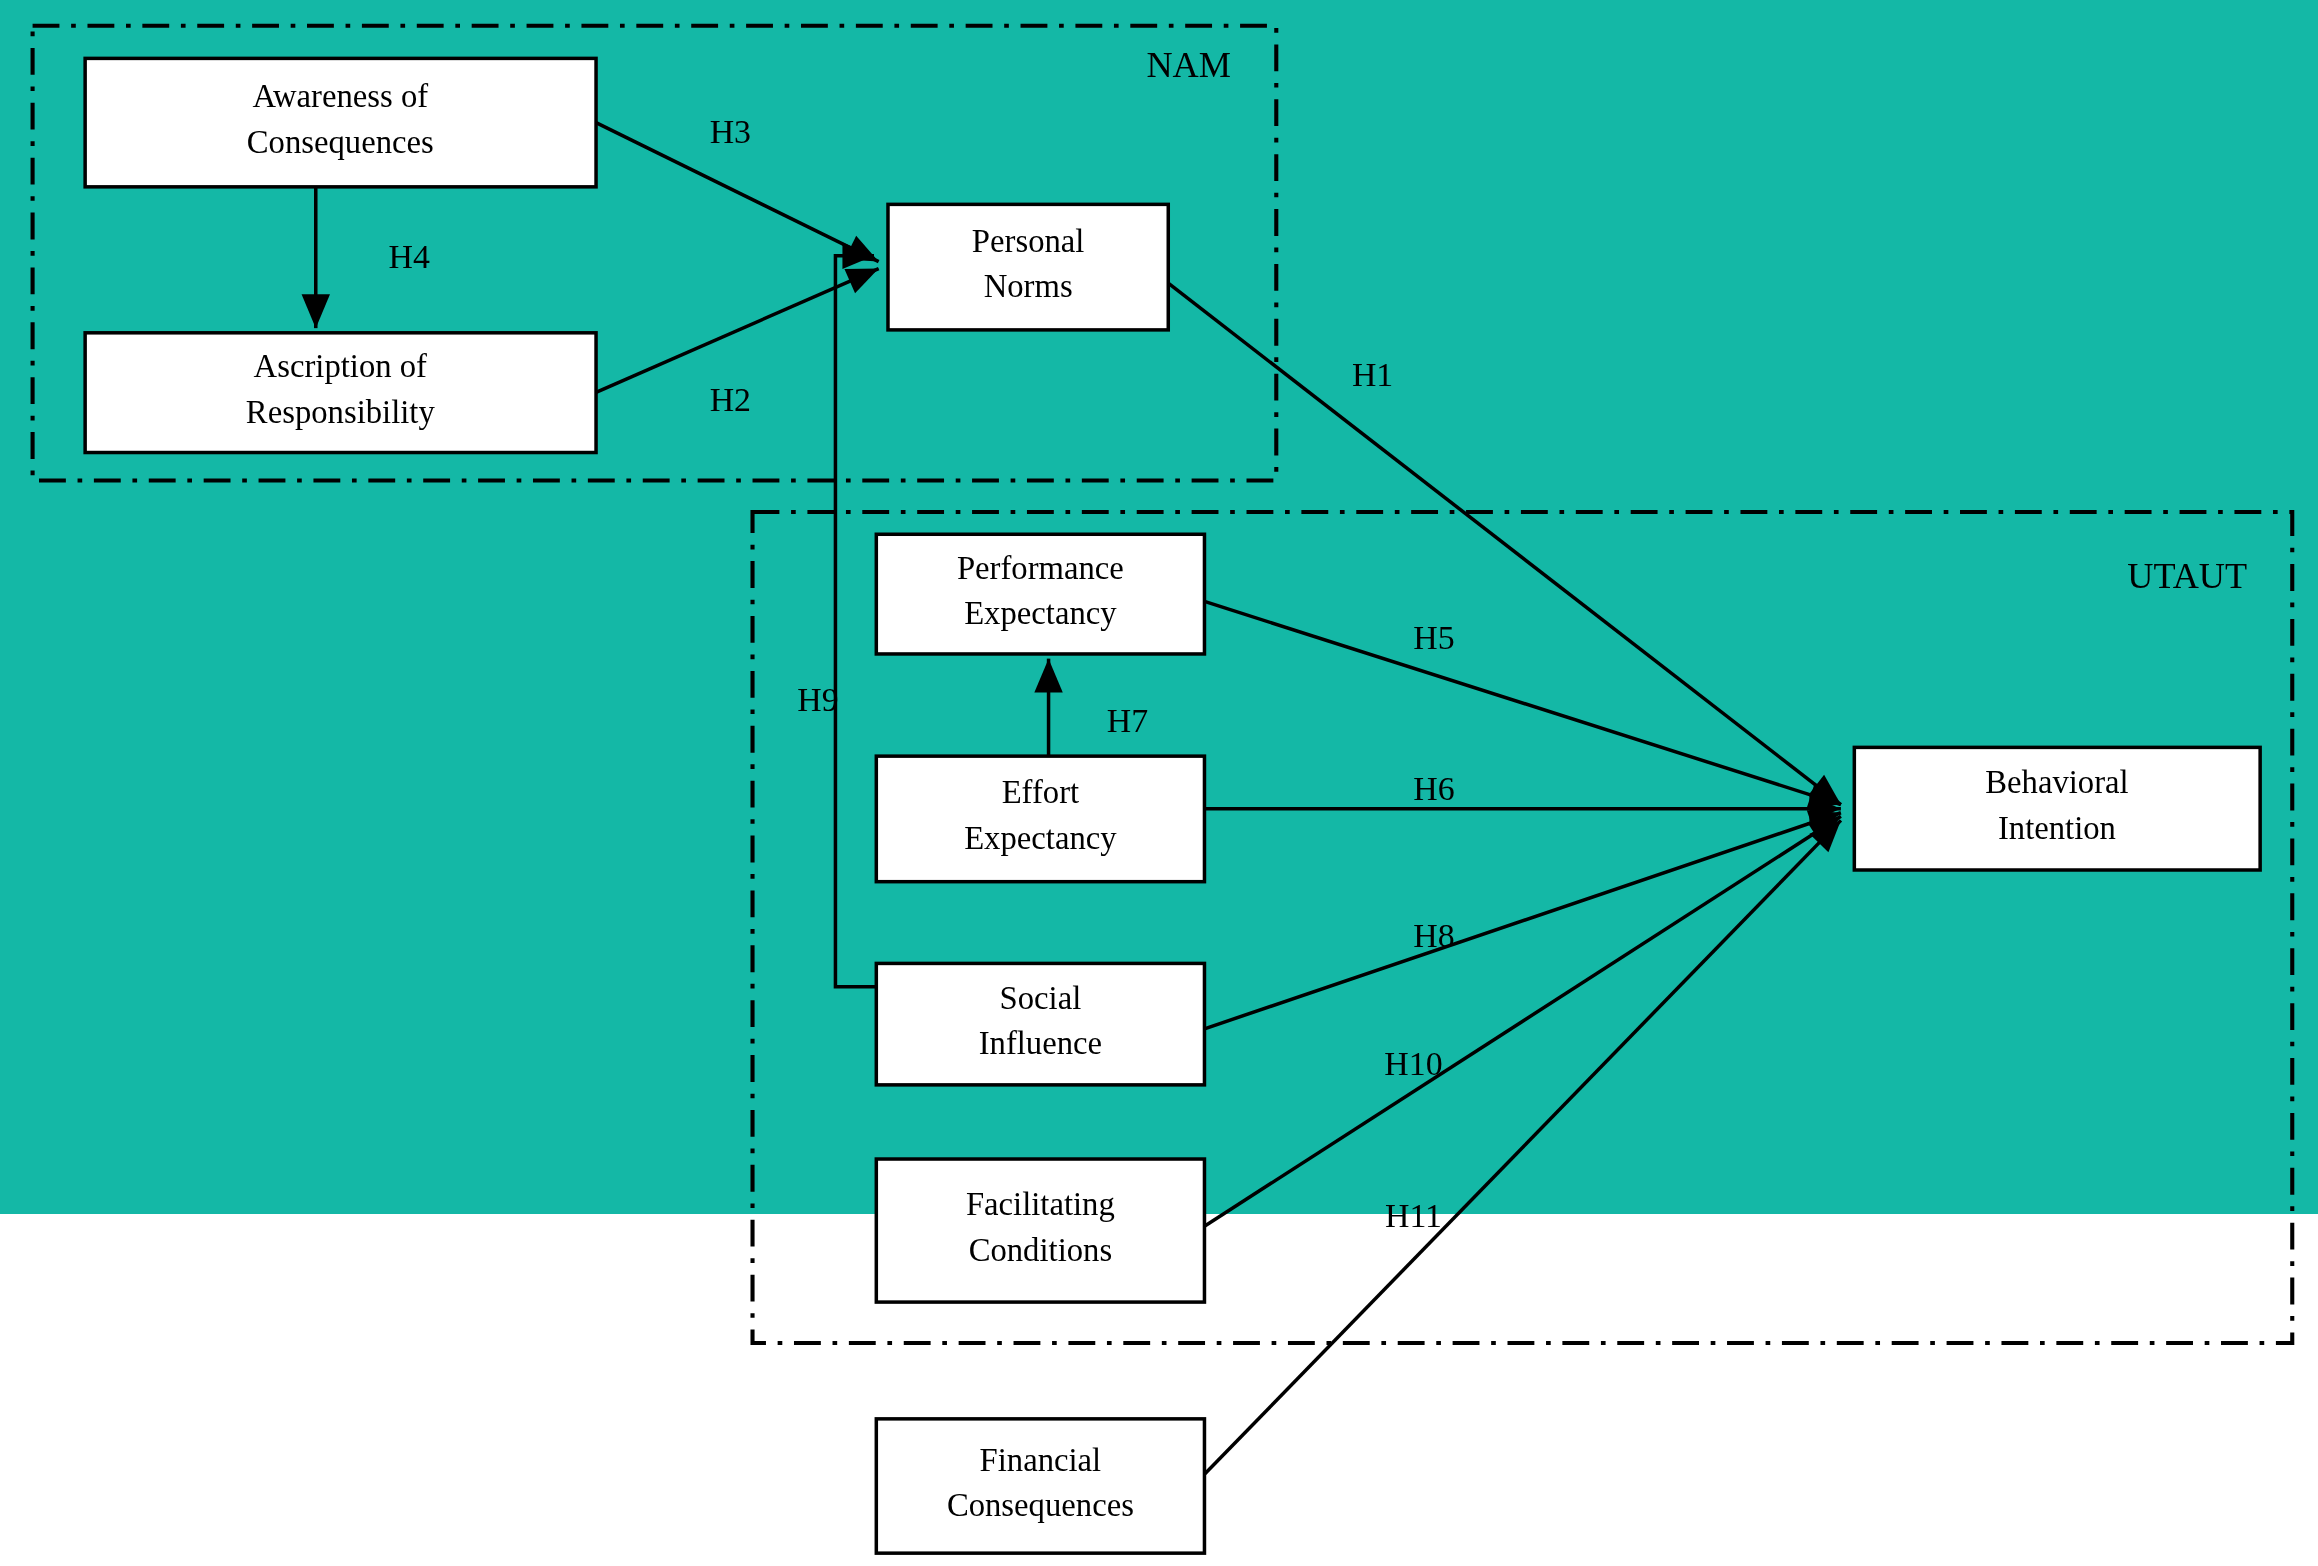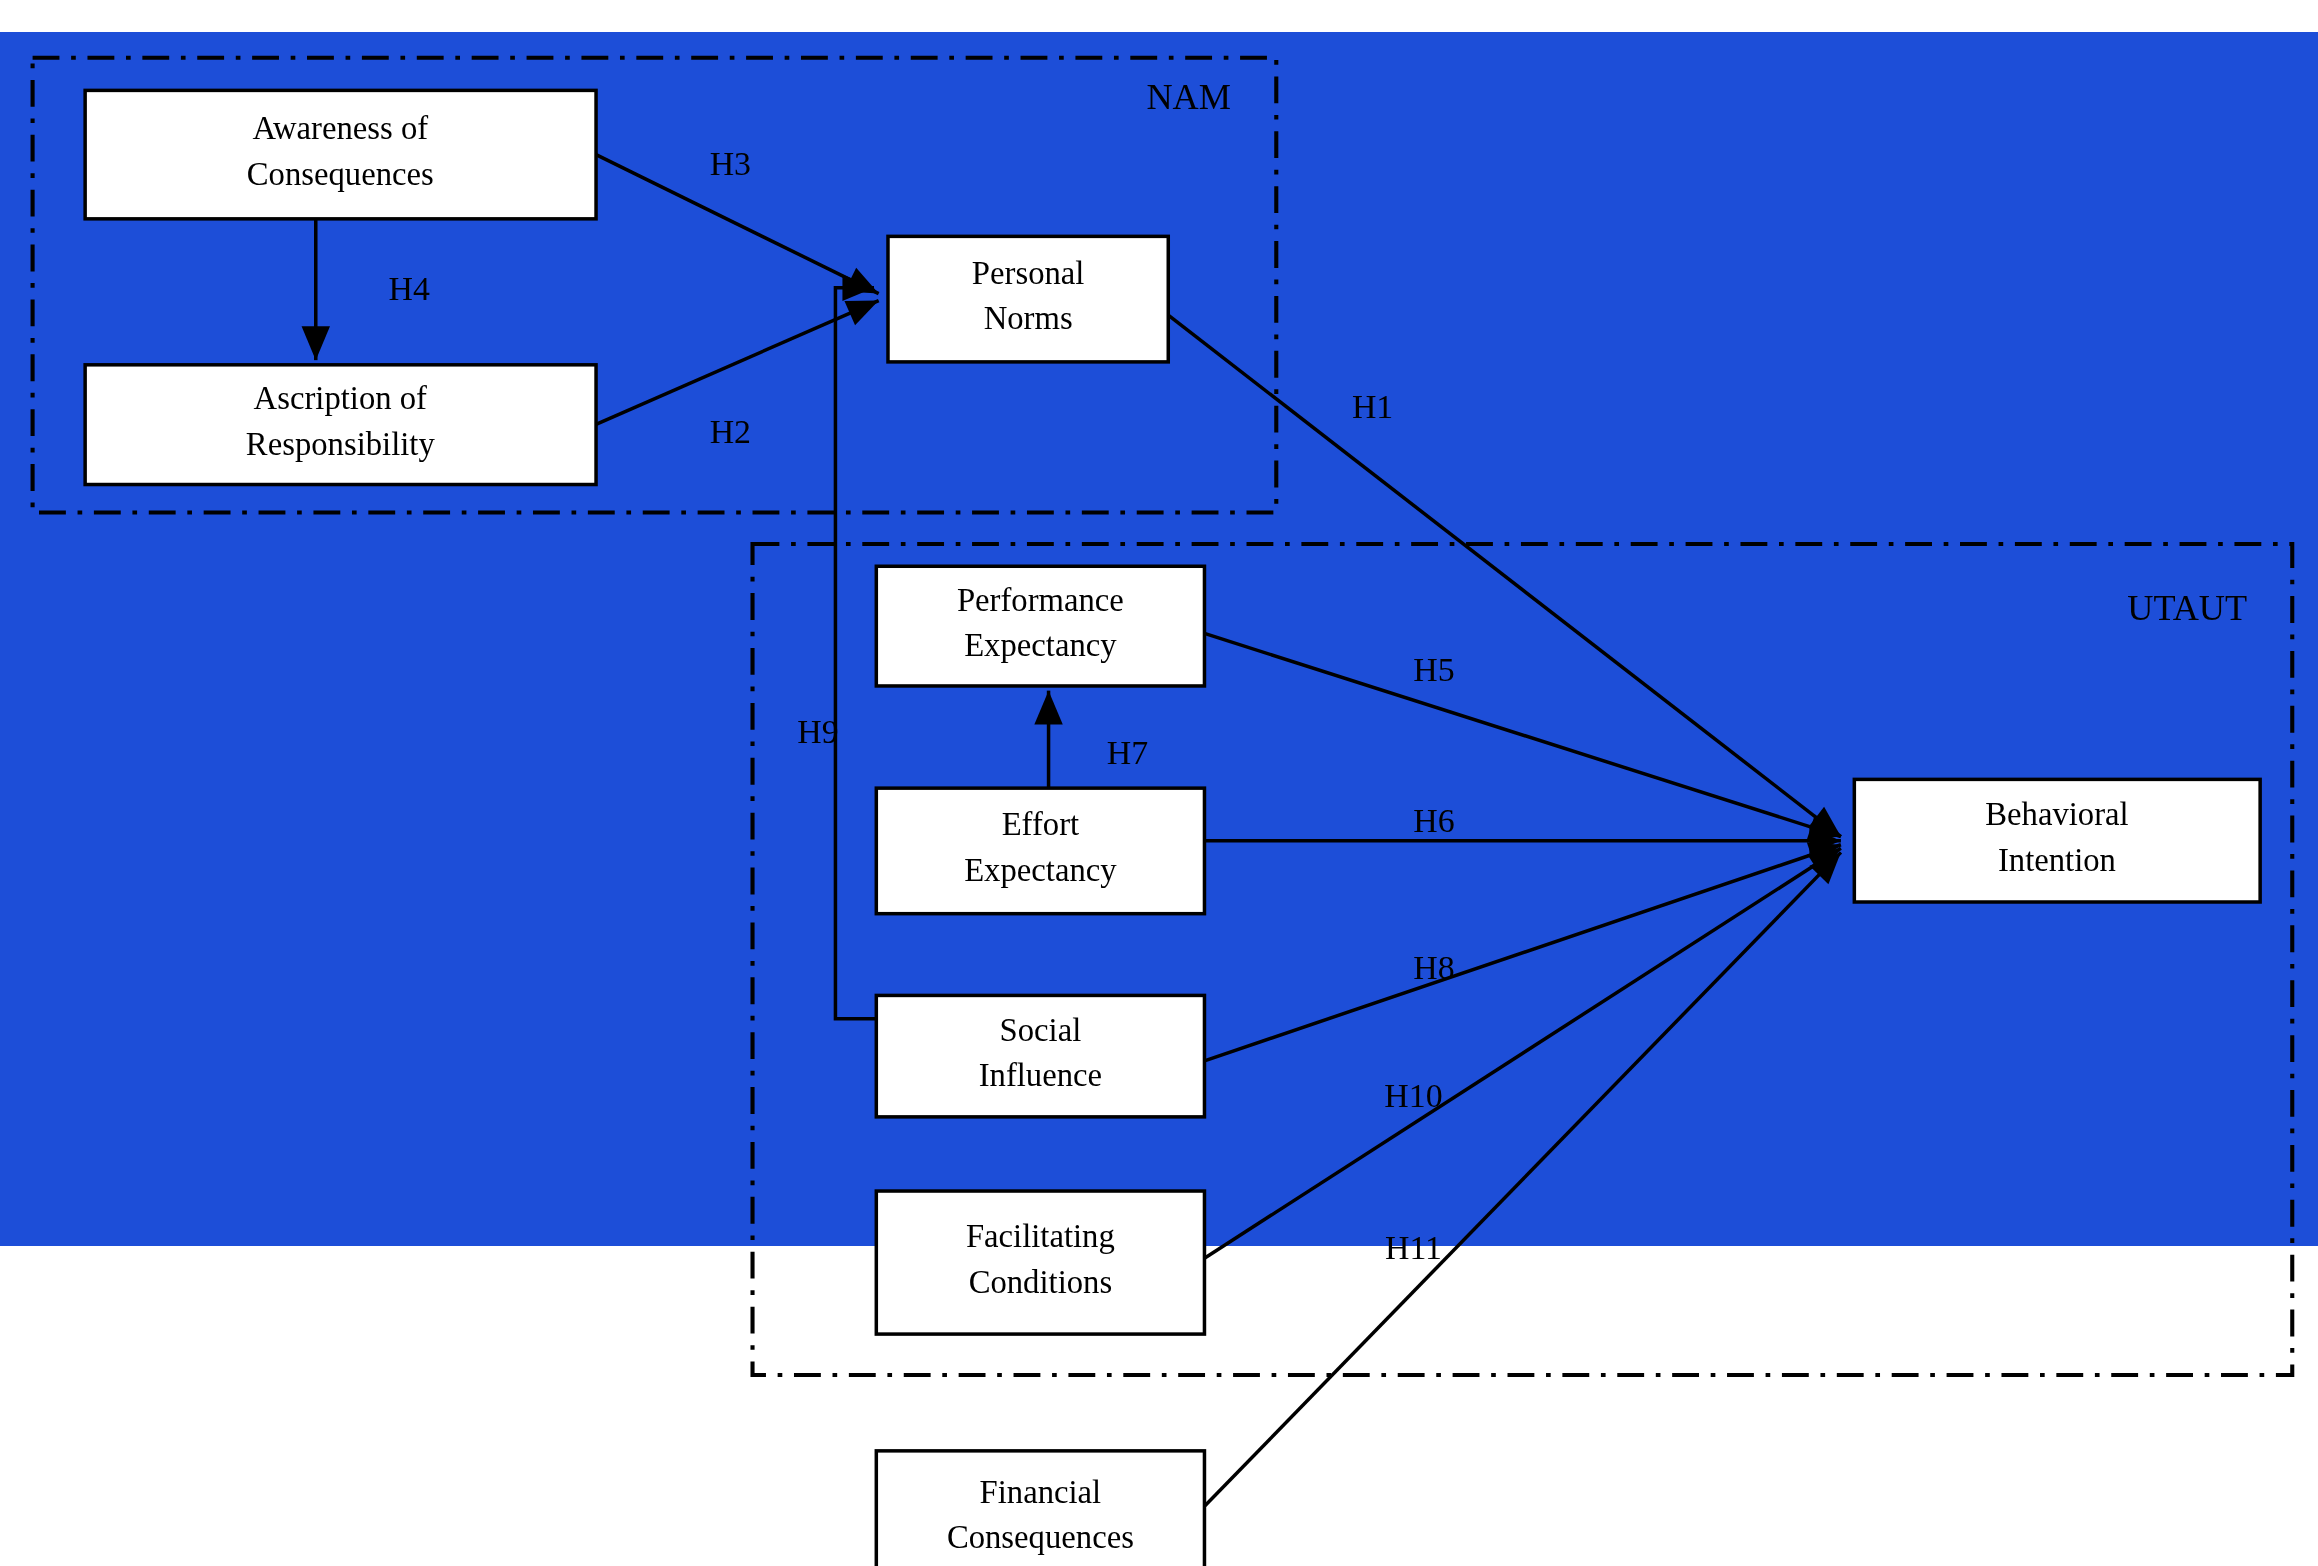--- a/index.html
+++ b/index.html
@@ -11,22 +11,21 @@
   body {
     width: 2319px;
     height: 1566px;
     font-family: "Liberation Serif", "DejaVu Serif", serif;
     overflow: hidden;
   }
   #diagram-root {
     position: relative;
     width: 2319px;
     height: 1214px;
-    background: #1d4ed8;
-    margin-top: 32px;
+    background: #14b8a6;
   }
   svg.diagram-canvas {
     position: absolute;
     left: 0;
     top: 0;
     width: 2319px;
     height: 1566px;
     display: block;
   }
   .construct-rect {

